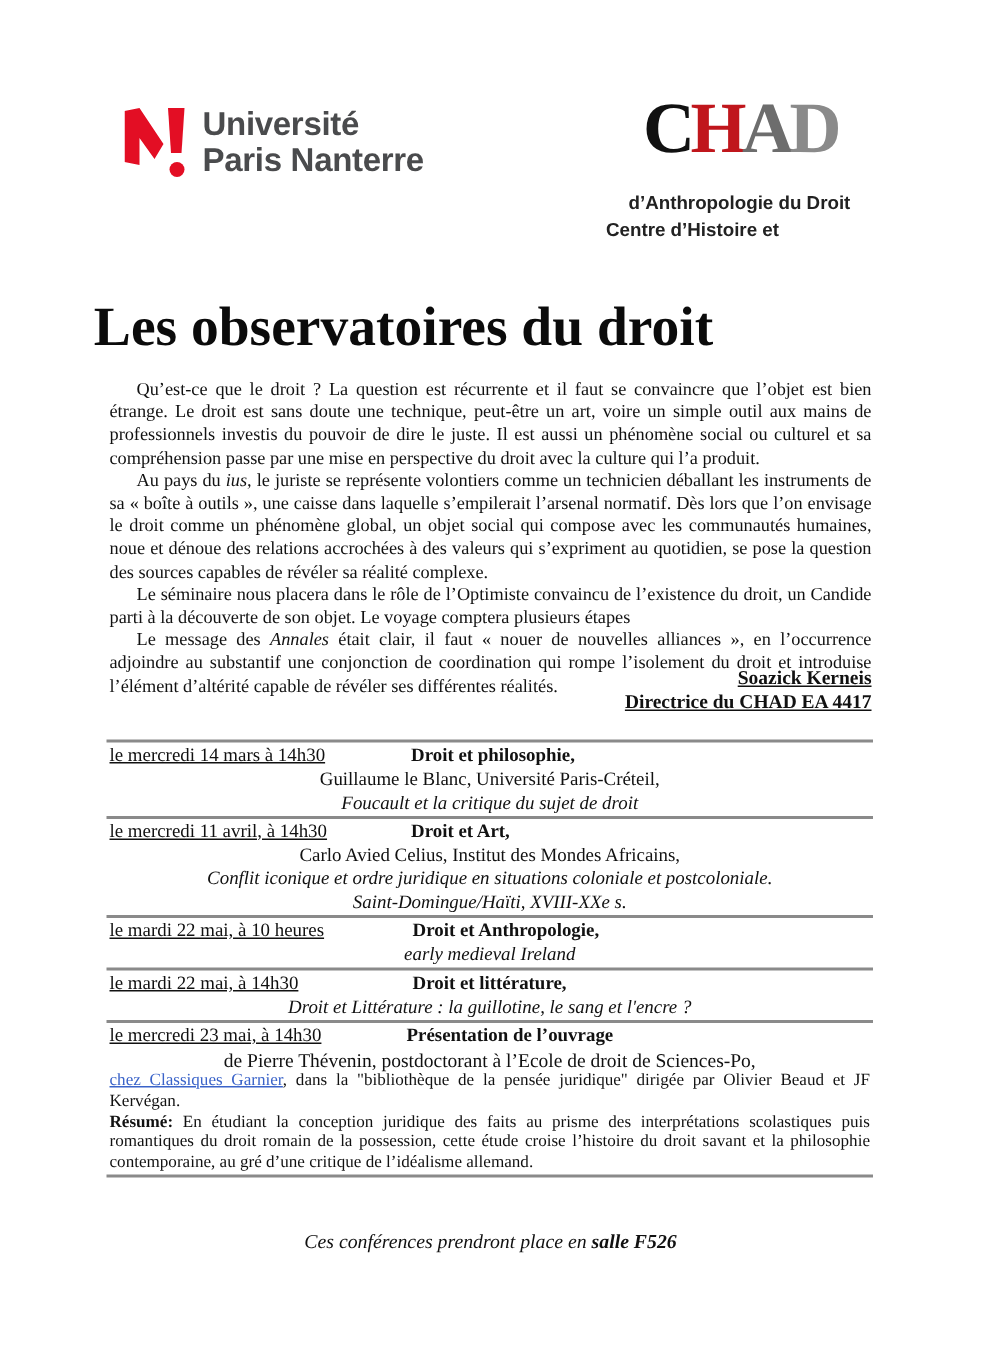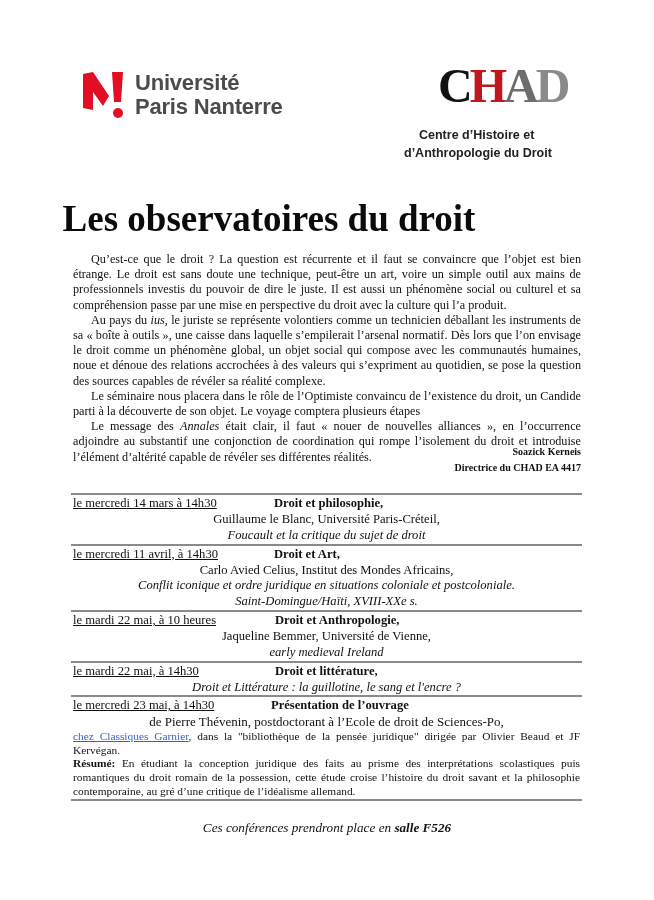--- a/index.html
+++ b/index.html
@@ -2,30 +2,30 @@
 <html><head>
   <meta charset="utf-8">
   <style>
     html, body { margin: 0; padding: 0; background: #ffffff; }
     body { width: 654px; height: 900px; position: relative; overflow: hidden; font-family: "Liberation Serif", serif; color: #111; }
 
     .logo-upn { position: absolute; left: 83px; top: 68px; height: 54px; display: flex; align-items: center; }
     .upn-mark { width: 44px; height: 50px; position: relative; margin-right: 8px; }
     .upn-text { font-family: "Liberation Sans", sans-serif; font-size: 22px; line-height: 24px; color: #4a4b4d; font-weight: bold; letter-spacing: -0.2px; }
 
-    .logo-chad { position: absolute; left: 438px; top: 62px; width: 140px; }
+    .logo-chad { position: absolute; left: 418px; top: 62px; width: 140px; text-align: right; }
     .chad-letters { font-family: "Liberation Serif", serif; font-weight: bold; font-size: 48px; line-height: 48px; letter-spacing: -3px; }
     .chad-sub { position: absolute; left: 404px; top: 126px; font-family: "Liberation Sans", sans-serif; font-weight: bold; font-size: 12.5px; line-height: 18px; color: #222; }
     .chad-sub div:first-child { padding-left: 15px; }
 
     .title { position: absolute; left: 0; width: 538px; top: 197px; text-align: center; font-family: "Liberation Serif", serif; font-weight: bold; font-size: 37px; line-height: 44px; color: #0b0b0b; }
 
     .intro { position: absolute; left: 73px; width: 508px; top: 252px; font-size: 12.2px; line-height: 15.2px; text-align: justify; }
     .intro p { margin: 0; text-indent: 18px; }
-    .signature { position: absolute; right: 73px; top: 444px; text-align: right; font-weight: bold; font-size: 10px; line-height: 15.5px; }
+    .signature { position: absolute; right: 73px; top: 444px; text-align: right; font-weight: bold; font-size: 13px; line-height: 15.5px; text-decoration: underline; }
 
     .sessions { position: absolute; left: 71px; width: 511px; top: 493px; }
     .hr { height: 0; border-top: 2px solid #8a8a8a; }
     .session { font-size: 12.6px; line-height: 15.8px; padding: 1px 0 0 0; }
     .session-head { position: relative; height: 16px; }
     .session-date { position: absolute; left: 2px; text-decoration: underline; }
     .session-topic { position: absolute; font-weight: bold; }
     .center { text-align: center; }
     .it { font-style: italic; }
 
@@ -47,22 +47,22 @@
   <div class="upn-text">
     <div>Université</div>
     <div>Paris Nanterre</div>
   </div>
 </div>
 
 <div class="logo-chad">
   <span class="chad-letters" style="color:#111111">C</span><span class="chad-letters" style="color:#c0161c">H</span><span class="chad-letters" style="color:#6d6d6d">A</span><span class="chad-letters" style="color:#8a8a8a">D</span>
 </div>
 <div class="chad-sub">
+  <div>d’Anthropologie du Droit</div>
   <div>Centre d’Histoire et</div>
-  <div>d’Anthropologie du Droit</div>
 </div>
 
 <div class="title">Les observatoires du droit</div>
 
 <div class="intro">
   <p>Qu’est-ce que le droit ? La question est récurrente et il faut se convaincre que l’objet est bien étrange. Le droit est sans doute une technique, peut-être un art, voire un simple outil aux mains de professionnels investis du pouvoir de dire le juste. Il est aussi un phénomène social ou culturel  et sa compréhension passe par une mise en perspective du droit avec la culture qui l’a produit.</p>
   <p><span>Au pays du </span><i>ius</i><span>, le juriste se représente volontiers comme un technicien déballant les instruments de sa « boîte à outils », une caisse dans laquelle s’empilerait l’arsenal normatif. Dès lors que l’on envisage le droit comme un phénomène global, un objet social qui compose avec les communautés humaines, noue et dénoue des relations accrochées à des valeurs qui s’expriment au quotidien, se pose la question des sources capables de révéler sa réalité complexe.</span></p>
   <p>Le séminaire nous placera dans le rôle de l’Optimiste convaincu de l’existence du droit, un Candide parti à la découverte de son objet. Le voyage comptera plusieurs étapes</p>
   <p><span>Le message des </span><i>Annales</i><span>  était clair, il faut « nouer de nouvelles alliances », en l’occurrence adjoindre au substantif une conjonction de coordination qui rompe l’isolement du droit et introduise l’élément d’altérité capable de révéler ses différentes réalités.</span></p>
 </div>
@@ -94,21 +94,20 @@
     <div class="center it">Conflit iconique et ordre juridique en situations coloniale et postcoloniale.</div>
     <div class="center it">Saint-Domingue/Haïti, XVIII-XXe s.</div>
   </div>
   <div class="hr"></div>
 
   <div class="session">
     <div class="session-head">
       <span class="session-date">le mardi 22 mai, à 10 heures</span>
       <span class="session-topic" style="left:204px">Droit et Anthropologie,</span>
     </div>
-    <div class="center">Jaqueline Bemmer, Université de Vienne,</div>
     <div class="center it">early medieval Ireland</div>
   </div>
   <div class="hr"></div>
 
   <div class="session">
     <div class="session-head">
       <span class="session-date">le mardi 22 mai, à 14h30</span>
       <span class="session-topic" style="left:204px">Droit et littérature,</span>
     </div>
     <div class="center it">Droit et Littérature : la guillotine, le sang et l'encre ?</div>

